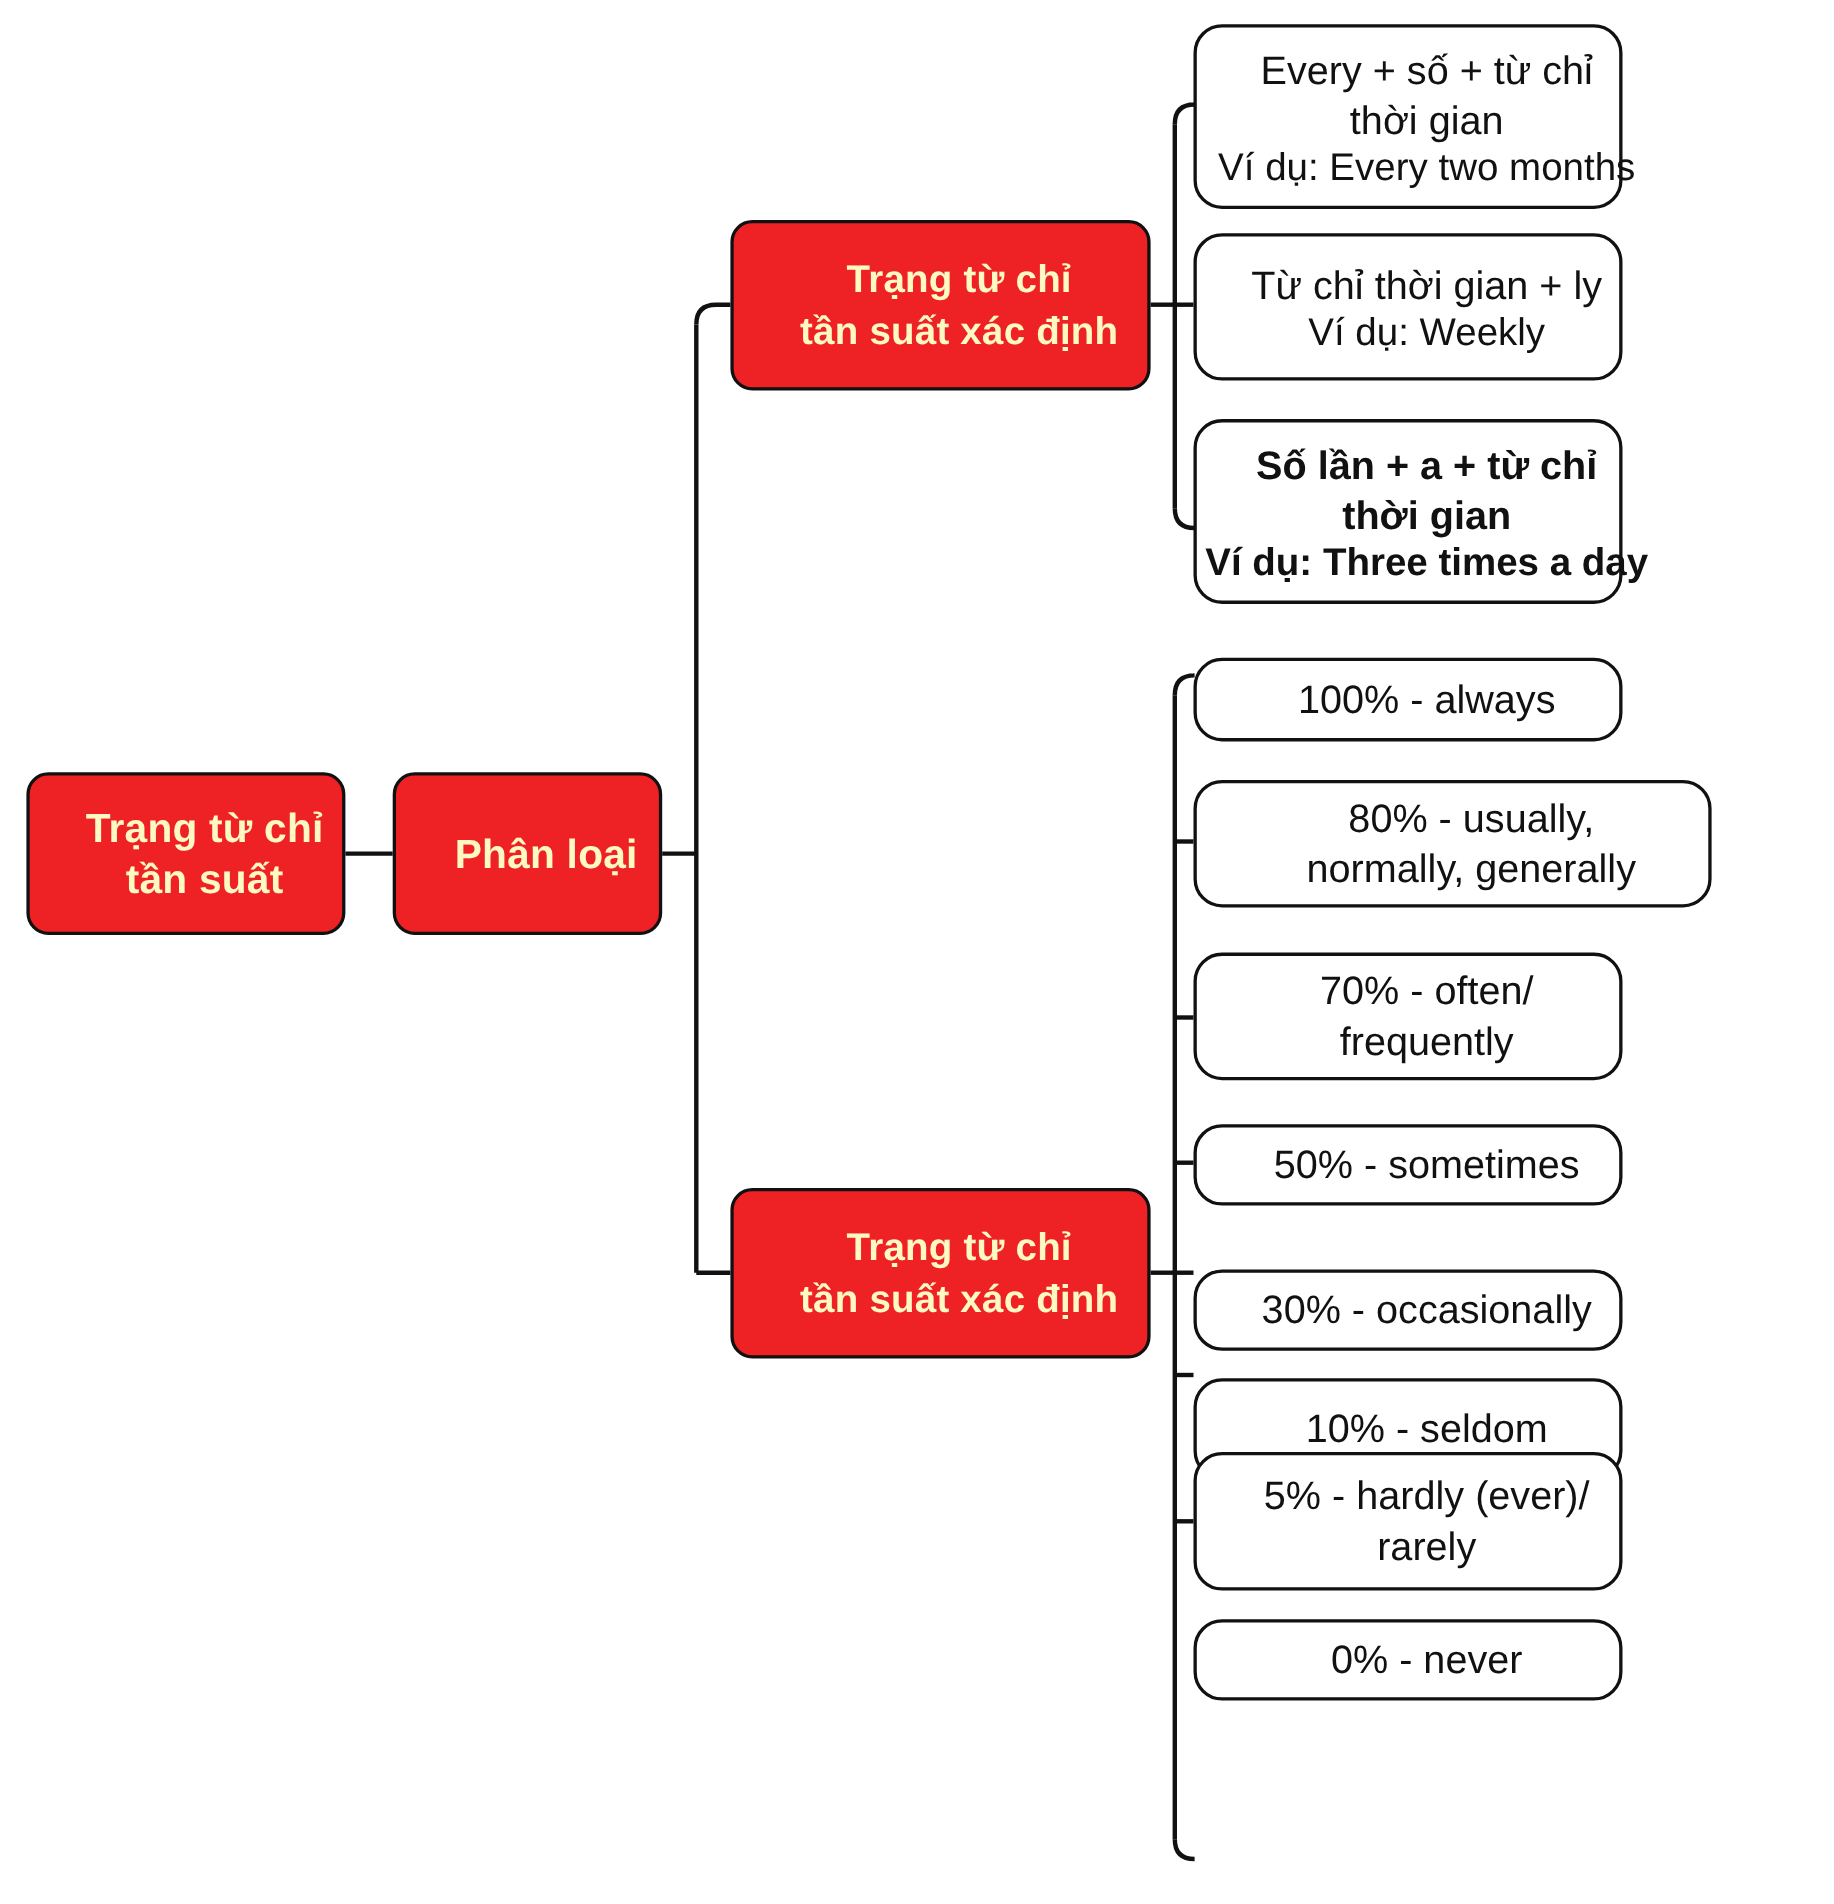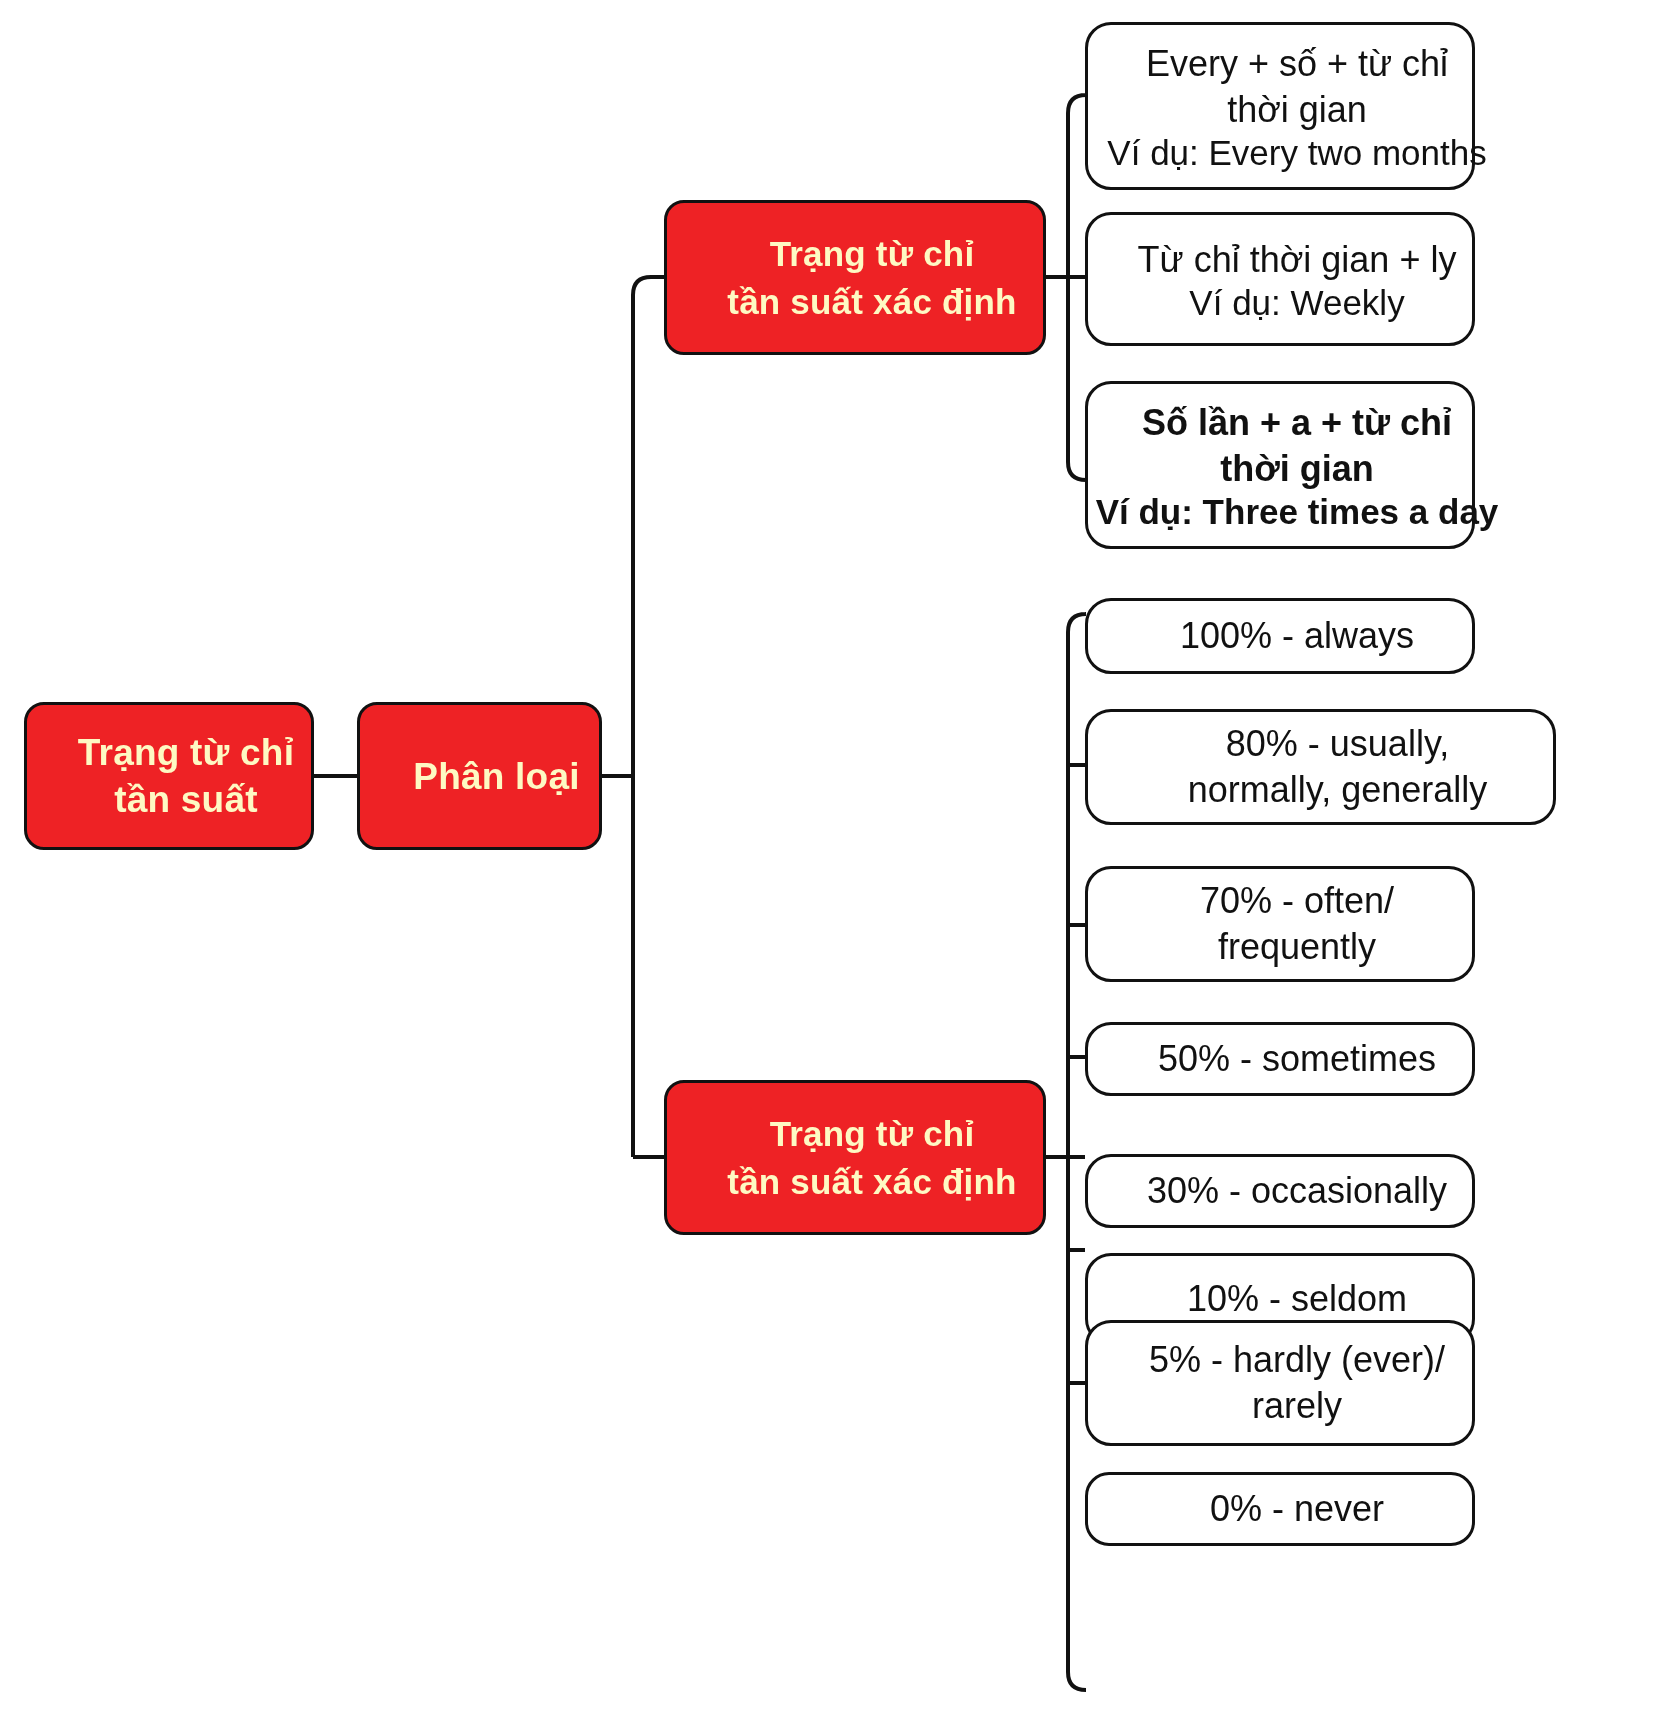--- a/index.html
+++ b/index.html
@@ -223,19 +223,19 @@
     </div>
   </div>
 
   <div class="node node-white leaf" style="top:1320px; width:390px; height:126px;">
     <div class="leaf-inner">
       <span class="line-main">5% - hardly (ever)/</span>
       <span class="line-main">rarely</span>
     </div>
   </div>
 
-  <div class="node node-white leaf" style="top:1472px; width:390px; height:74px;border-radius:24px;">
+  <div class="node node-white leaf" style="top:1472px; width:390px; height:74px;">
     <div class="leaf-inner">
       <span class="line-main">0% - never</span>
     </div>
   </div>
 
 </div>
 
 </body></html>

